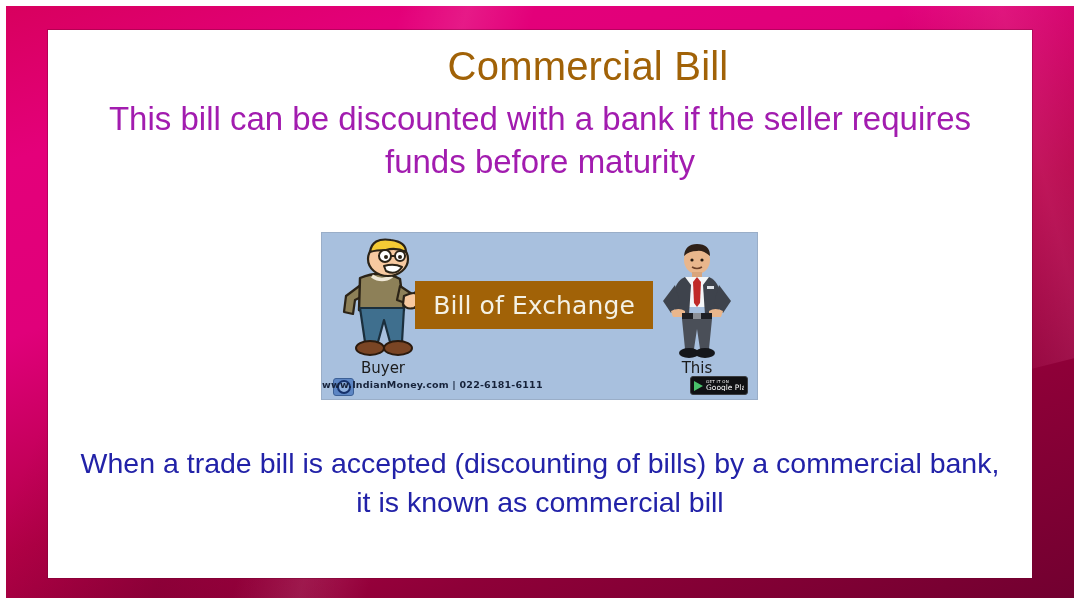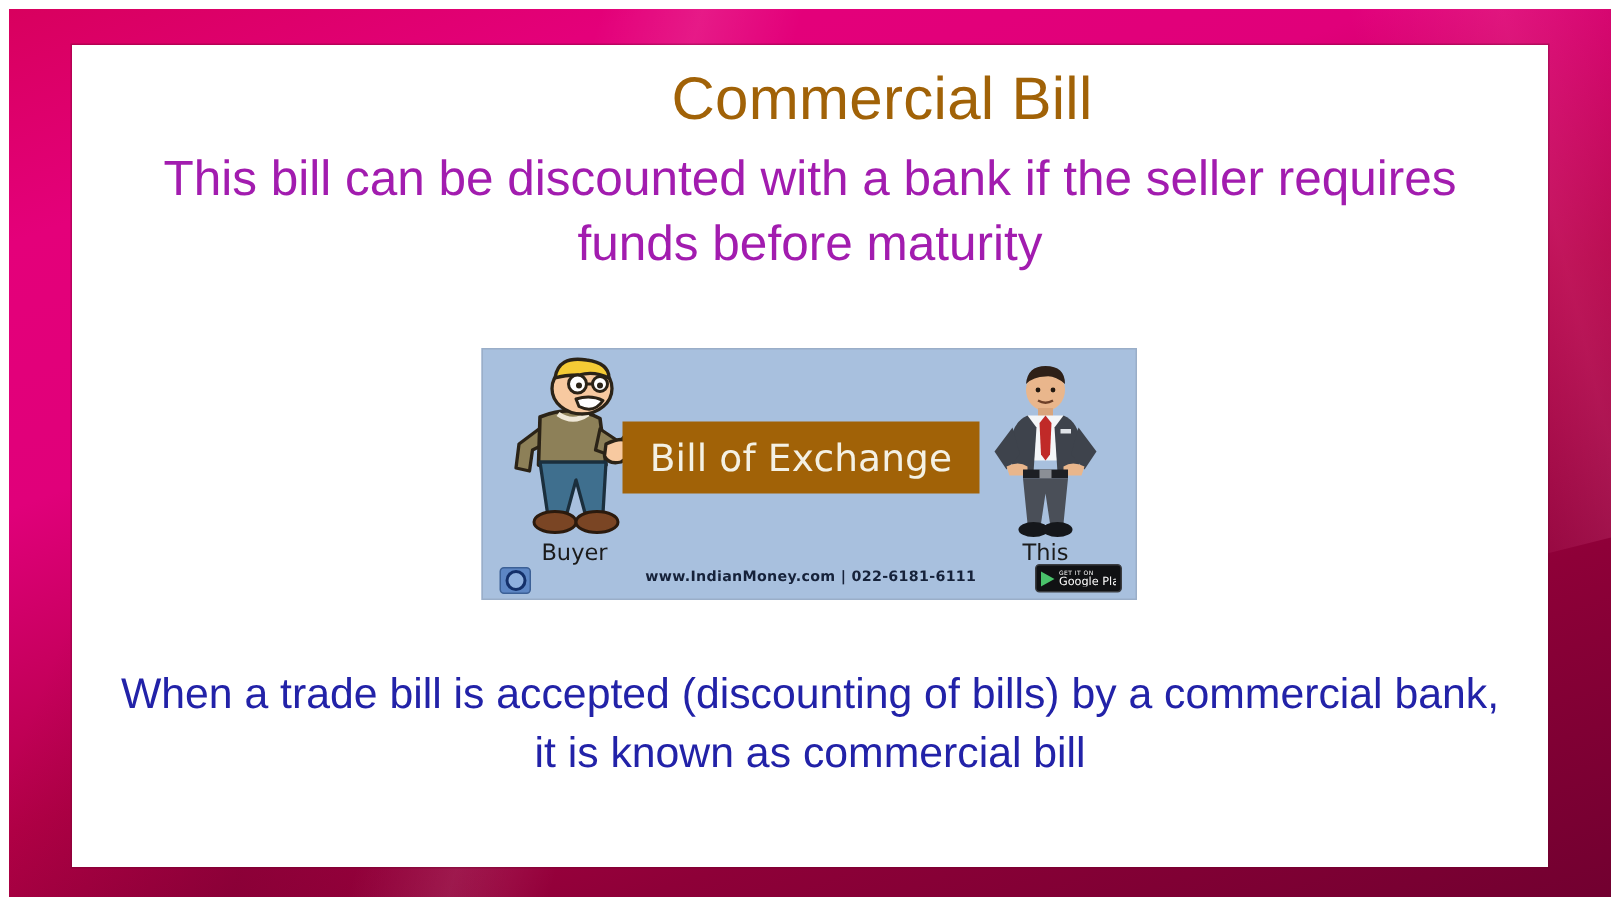--- a/index.html
+++ b/index.html
@@ -191,21 +191,21 @@
     color: #1b1b1b;
     font-family: "DejaVu Sans", sans-serif;
   }
 
   
   #embedded-footer-text {
     position: absolute;
     left: 0;
     top: 146px;
     width: 437px;
-    text-align: center;
+    text-align: left;
     font-size: 9.5px;
     font-weight: bold;
     color: #16223a;
     font-family: "DejaVu Sans", sans-serif;
     letter-spacing: 0.2px;
   }
 
   #brand-badge-icon {
     position: absolute;
     left: 11px;

